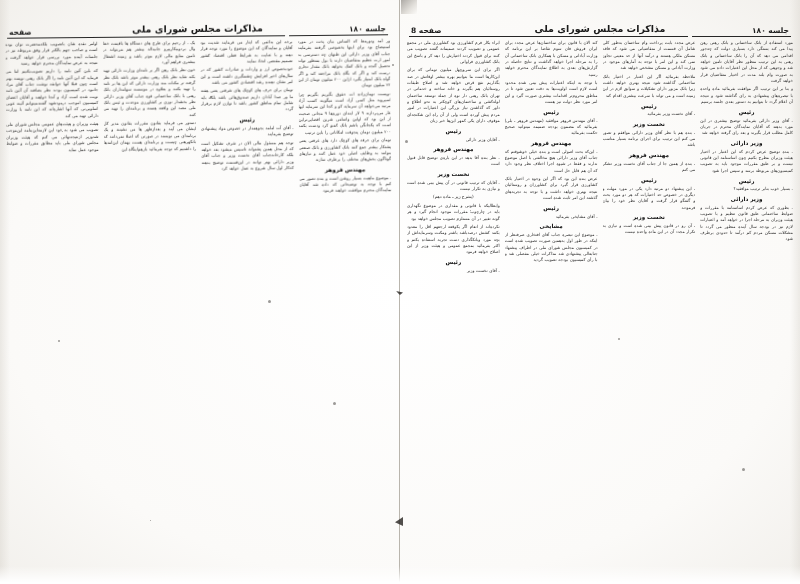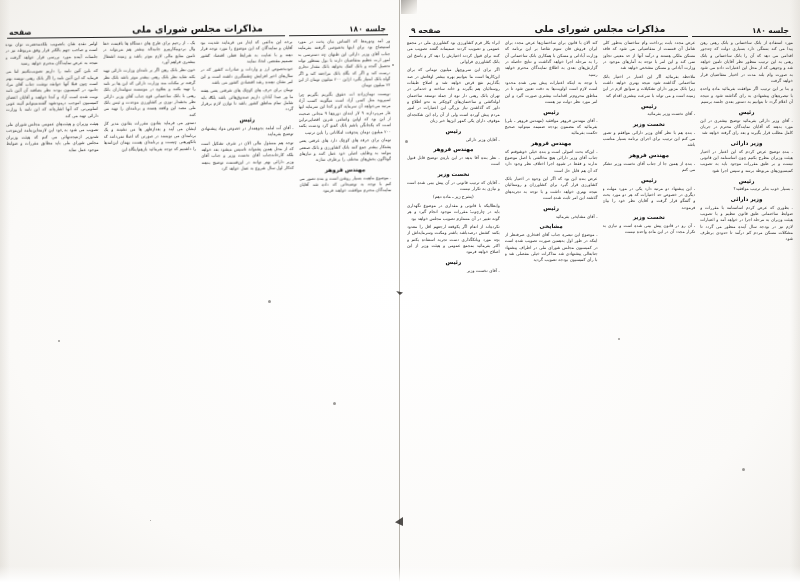--- a/index.html
+++ b/index.html
@@ -130,21 +130,21 @@
 <body>
 
 <div class="spread">
 
   <div class="page page-left">
     <div class="page-inner">
 
       <div class="masthead">
         <span class="mast-side">جلسه ۱۸۰</span>
         <span class="mast-title">مذاکرات مجلس شورای ملی</span>
-        <span class="mast-side left-slot">صفحه ۹</span>
+        <span class="mast-side left-slot">صفحه 8</span>
       </div>
       <div class="rules-row">
         <div class="r1"></div>
         <div class="r2"></div>
       </div>
 
       <div class="cols">
           <div class="col">
             <p class="par">مورد استفاده از بانک ساختمانی و بانک رهنی رهن پیدا می کند بستگی دارد بسیاری دولت که چه‌جور اقدامی می دهد که آن را بانک ساختمانی و بانک رهنی به این ترتیب منظور نظر آقایان تامین خواهد شد و وجوهی که از محل این اعتبارات داده می شود به صورت وام بلند مدت در اختیار متقاضیان قرار خواهد گرفت</p>
             <p class="par">و بنا بر این ترتیب اگر موافقت بفرمائید ماده واحده با تبصره‌های پیشنهادی به رای گذاشته شود و نتیجه آن اعلام گردد تا بتوانیم به دستور بعدی جلسه برسیم</p>

